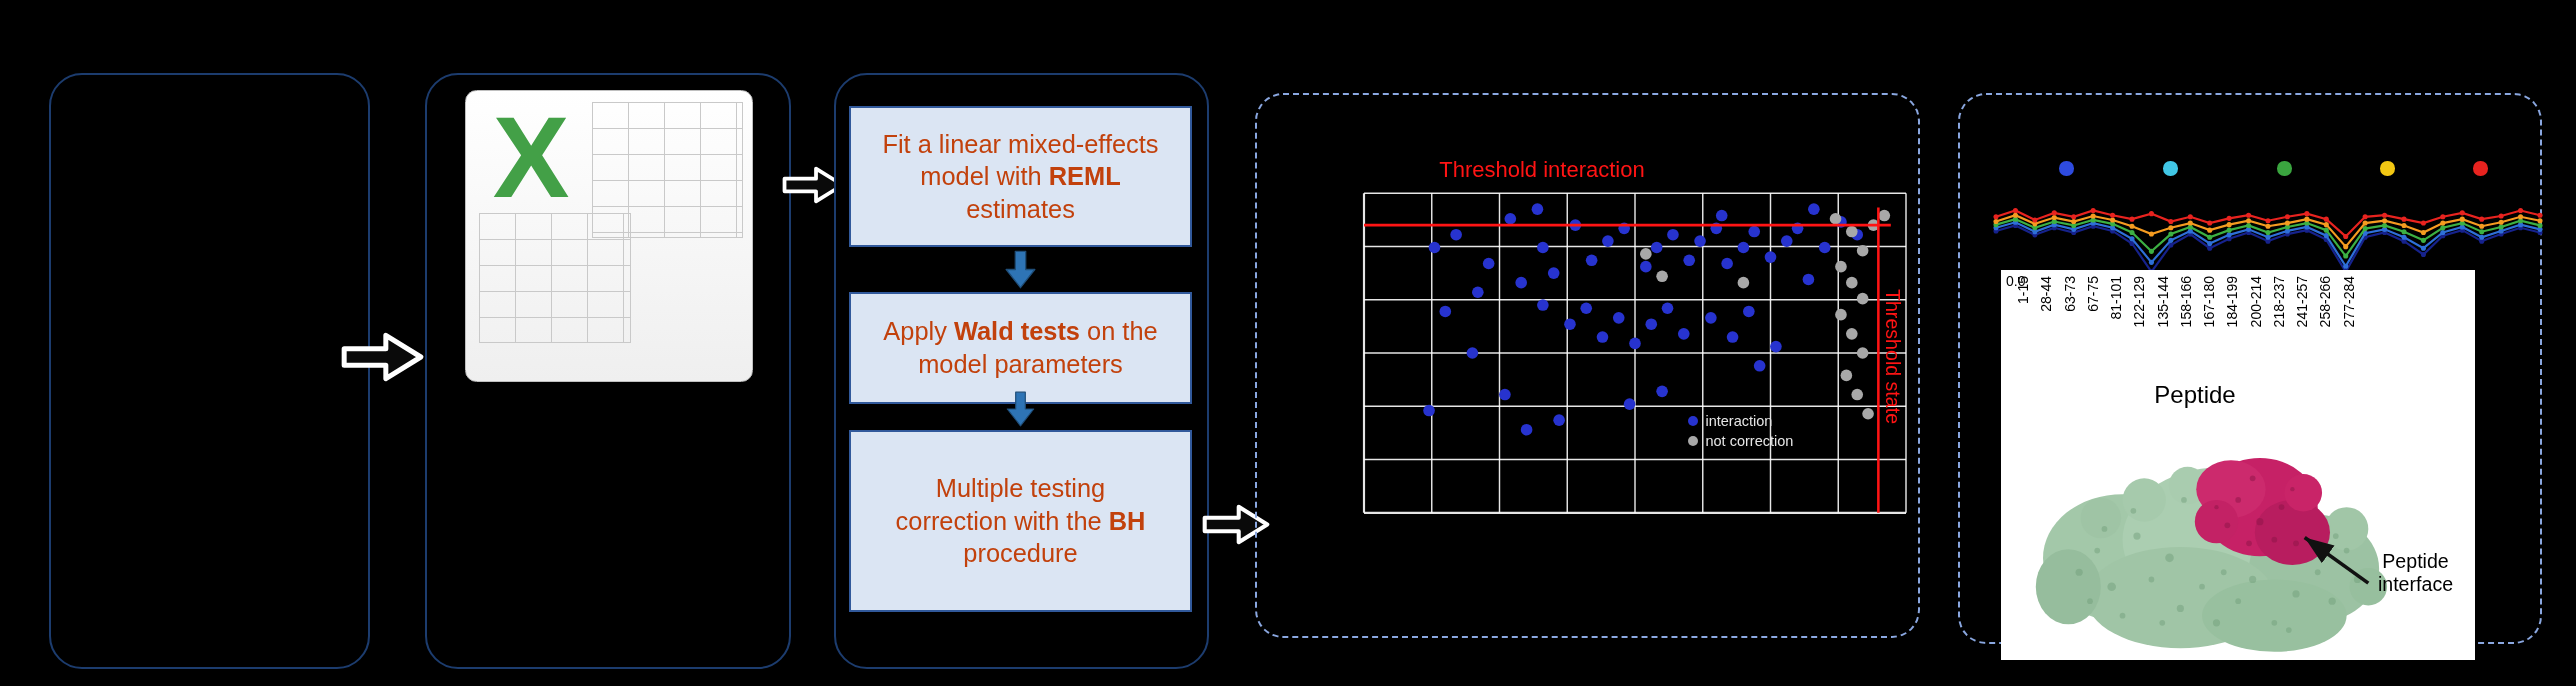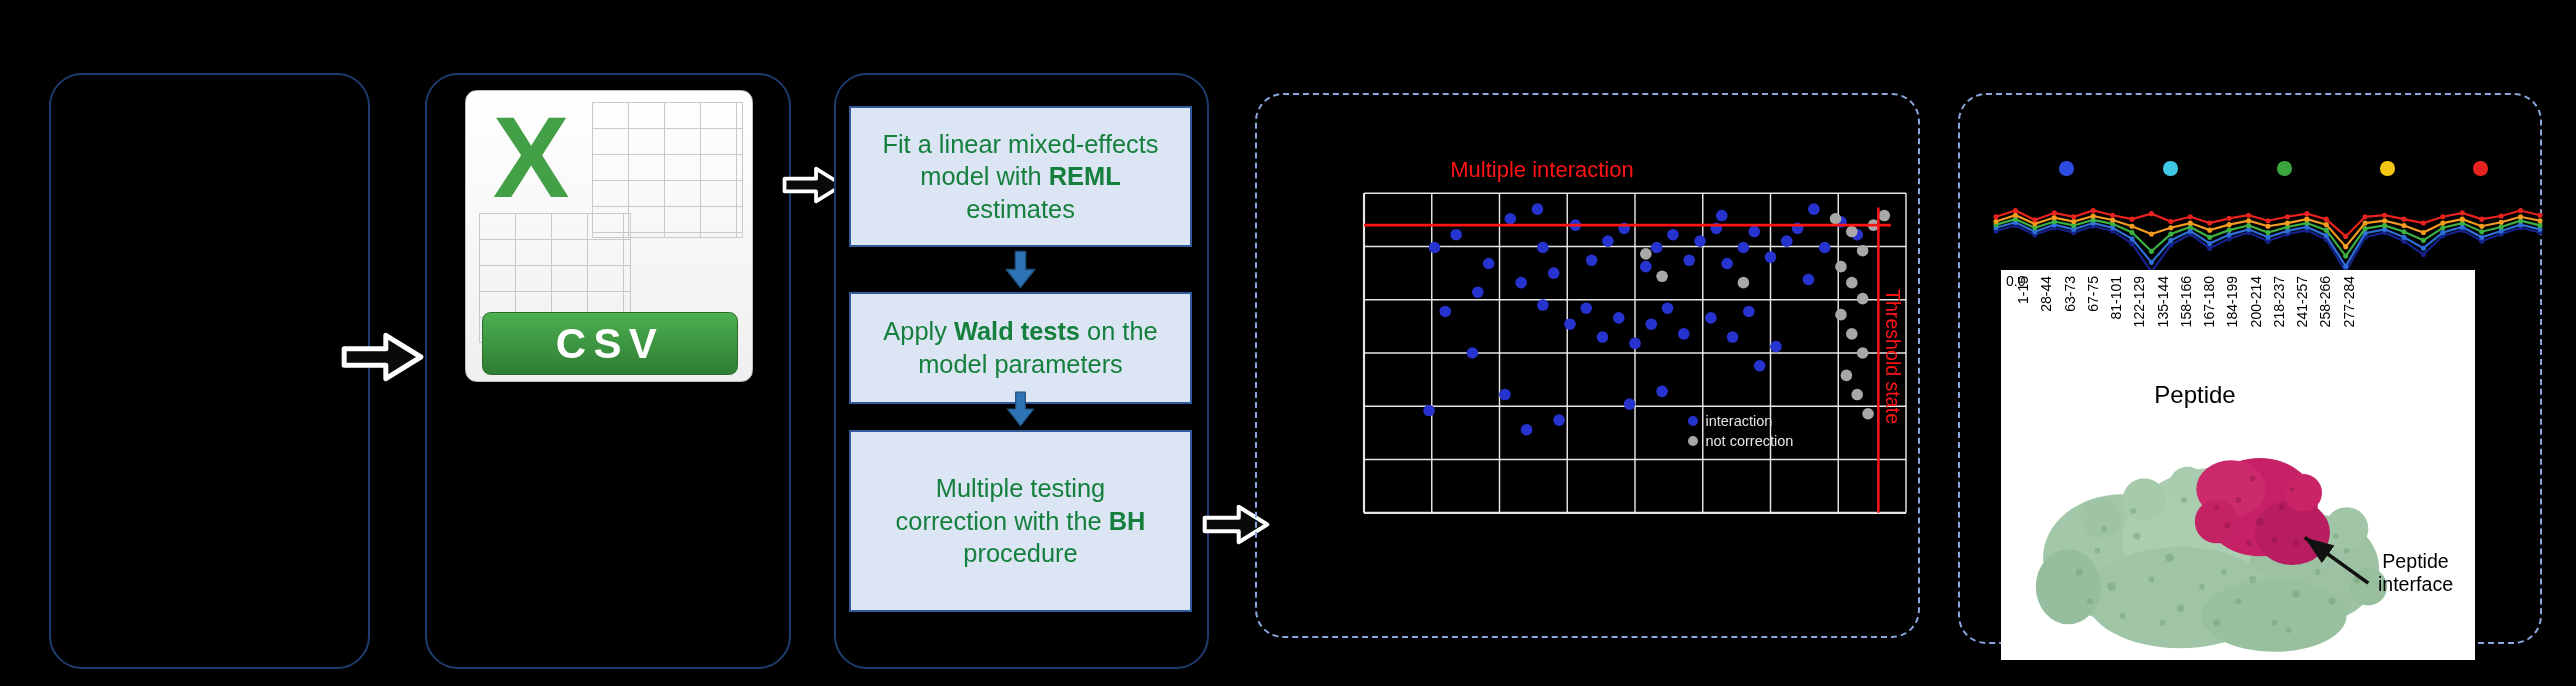--- a/index.html
+++ b/index.html
@@ -20,21 +20,21 @@
   
   .flow-arrow { position:absolute; }
   #arrow-1 { left:339px;  top:327px; width:87px; height:60px; }
   #arrow-2 { left:782px; top:161px; width:63px;  height:48px; }
   #arrow-3 { left:1201px; top:500px; width:70px;  height:49px; }
   .flow-arrow svg { width:100%; height:100%; display:block; }
 
   
   .flow-box {
     position:absolute; left:849px; width:343px; box-sizing:border-box;
-    background:#dbe5f3; border:2.2px solid #31599b; color:#15803d;
+    background:#dbe5f3; border:2.2px solid #31599b; color:#c2410c;
     font-size:25.4px; line-height:1.28; text-align:center;
     display:flex; align-items:center; justify-content:center; padding:5.8px 11.6px;
   }
   #flow-box-1 { top:106px; height:141px; }
   #flow-box-2 { top:292px; height:112px; }
   #flow-box-3 { top:430px; height:182px; padding:5px 32px;align-items:center; }
   .flow-text b { font-weight:bold; }
   .down-arrow { position:absolute; left:1004px; width:33px; }
   #down-arrow-1 { top:250px; height:39px; }
   #down-arrow-2 { top:391px; height:36px; }
@@ -100,21 +100,20 @@
     <path d="M4 26 H54 V10 L96 36 L54 62 V46 H4 Z" fill="#0a0a0a" stroke="#ffffff" stroke-width="6" stroke-linejoin="round"></path>
   </svg>
 </div>
 
 <div class="solid-panel" id="panel-csv"></div>
 <div id="csv-icon">
   <div class="csv-page"></div>
   <div class="csv-grid csv-grid-a"></div>
   <div class="csv-grid csv-grid-b"></div>
   <div class="csv-x">X</div>
-  <div class="csv-banner">CSV</div>
 </div>
 
 <div class="flow-arrow" id="arrow-2">
   <svg viewBox="0 0 100 72">
     <path d="M4 26 H54 V10 L96 36 L54 62 V46 H4 Z" fill="#0a0a0a" stroke="#ffffff" stroke-width="6" stroke-linejoin="round"></path>
   </svg>
 </div>
 
 <div class="solid-panel" id="panel-model"></div>
 <div class="flow-box" id="flow-box-1">
@@ -137,21 +136,21 @@
   <div class="flow-text"><span>Multiple testing correction with the </span><b>BH</b><span> procedure</span></div>
 </div>
 
 <div class="flow-arrow" id="arrow-3">
   <svg viewBox="0 0 100 72">
     <path d="M4 26 H54 V10 L96 36 L54 62 V46 H4 Z" fill="#0a0a0a" stroke="#ffffff" stroke-width="6" stroke-linejoin="round"></path>
   </svg>
 </div>
 
 <div class="dashed-panel" id="panel-volcano"></div>
-<div id="volcano-title">Multiple interaction</div>
+<div id="volcano-title">Threshold interaction</div>
 <div id="volcano-wrap">
   <svg id="volcano-svg" viewBox="0 0 746 440" width="542" height="320">
       <line x1="0" y1="0" x2="0" y2="440" stroke="#fff" stroke-width="3" opacity="0.9"></line>
       <line x1="93.25" y1="0" x2="93.25" y2="440" stroke="#fff" stroke-width="2" opacity="0.9"></line>
       <line x1="186.5" y1="0" x2="186.5" y2="440" stroke="#fff" stroke-width="2" opacity="0.9"></line>
       <line x1="279.75" y1="0" x2="279.75" y2="440" stroke="#fff" stroke-width="2" opacity="0.9"></line>
       <line x1="373" y1="0" x2="373" y2="440" stroke="#fff" stroke-width="2" opacity="0.9"></line>
       <line x1="466.25" y1="0" x2="466.25" y2="440" stroke="#fff" stroke-width="2" opacity="0.9"></line>
       <line x1="559.5" y1="0" x2="559.5" y2="440" stroke="#fff" stroke-width="2" opacity="0.9"></line>
       <line x1="652.75" y1="0" x2="652.75" y2="440" stroke="#fff" stroke-width="2" opacity="0.9"></line>

